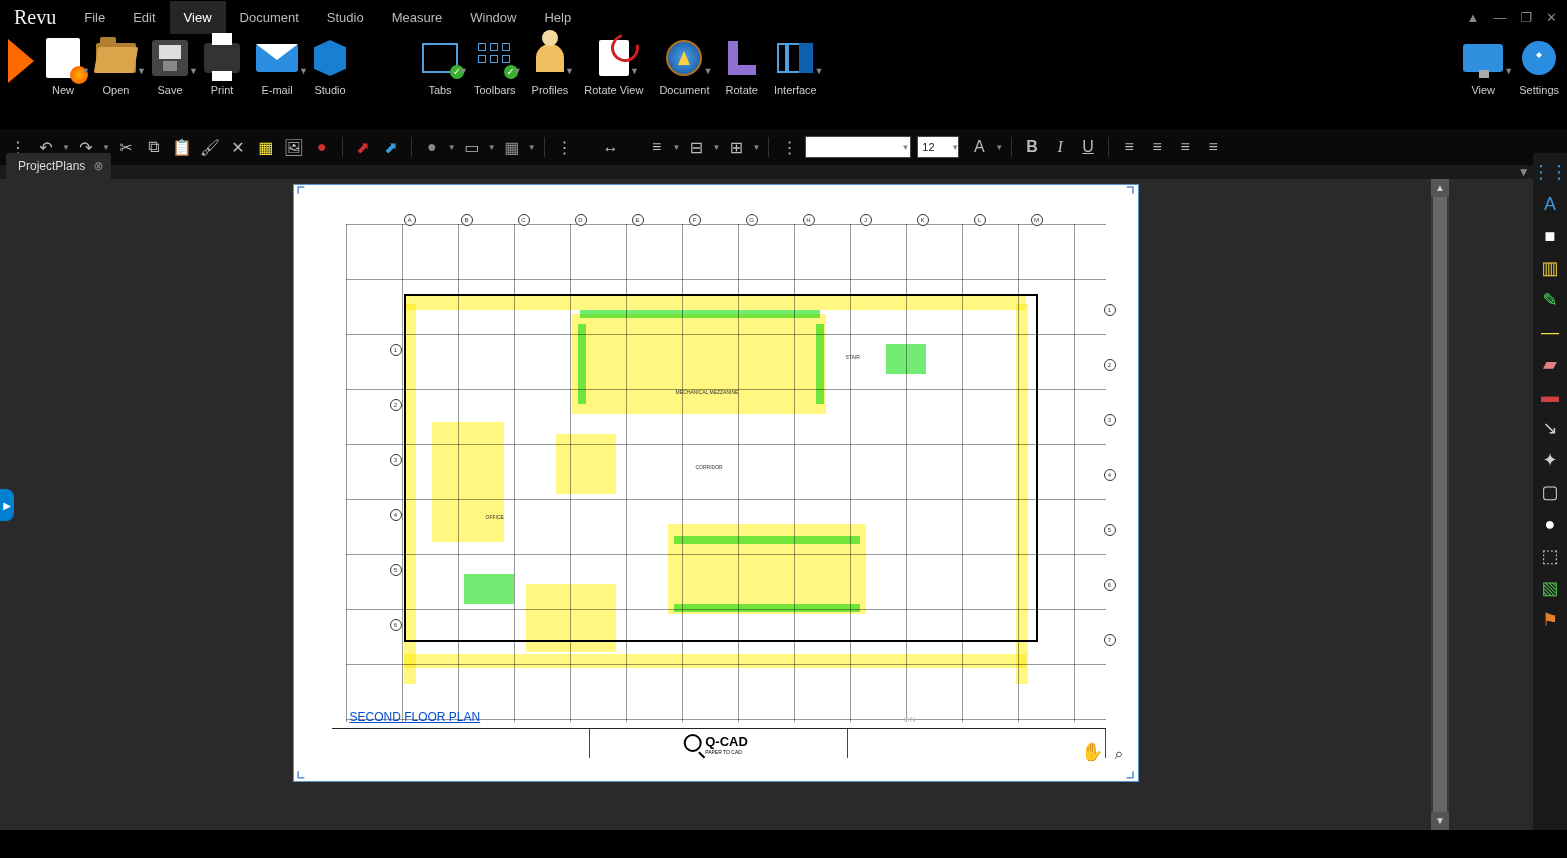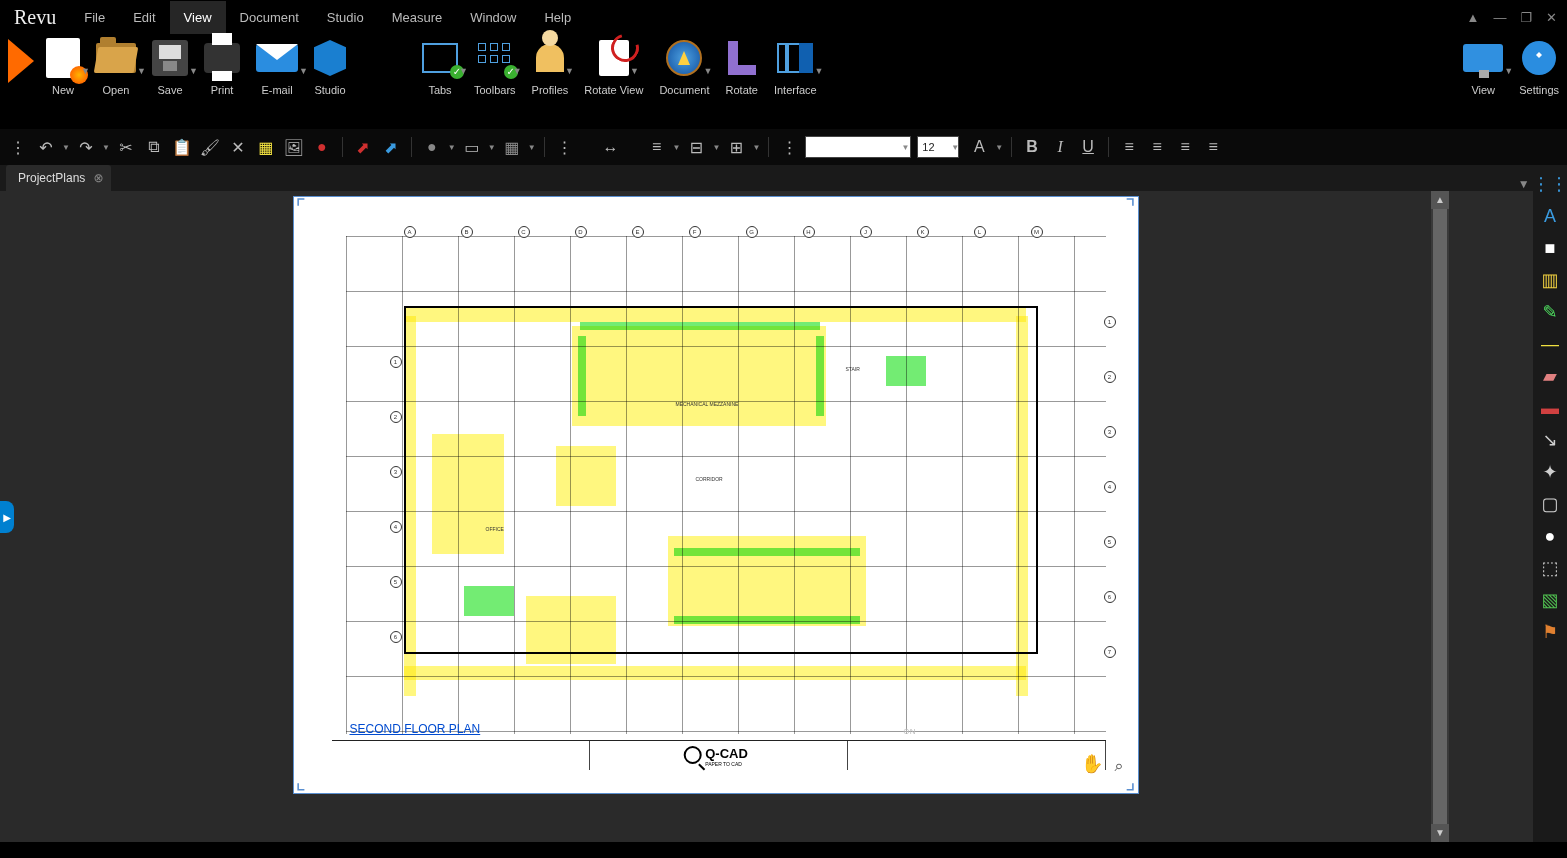--- a/index.html
+++ b/index.html
@@ -58,21 +58,21 @@
   .icon-settings{width:34px;height:34px;background:#2a8de0;border-radius:50%;display:flex;align-items:center;justify-content:center;}
   .icon-revu-tri{width:0;height:0;border-top:22px solid transparent;border-bottom:22px solid transparent;border-left:26px solid #ff6a00;margin-top:6px;}
   .sep{width:0;height:70px;}
   
   .toolbar{height:36px;background:#0a0a0a;display:flex;align-items:center;padding-left:6px;gap:4px;}
   .tbtn{width:24px;height:24px;display:flex;align-items:center;justify-content:center;color:#bbb;font-size:16px;cursor:default;}
   .tsep{width:1px;height:20px;background:#333;margin:0 4px;}
   .fontinput{width:106px;height:22px;background:#fff;border:1px solid #444;color:#222;padding:0 4px;font-size:11px;}
   .sizeinput{width:42px;height:22px;background:#fff;border:1px solid #444;color:#222;padding:0 4px;font-size:11px;}
   
-  .tabbar{height:26px;background:#1a1a1a;display:flex;align-items:flex-end;padding-left:6px;position:relative;}
+  .tabbar{height:14px;background:#1a1a1a;display:flex;align-items:flex-end;padding-left:6px;position:relative;}
   .doctab{display:flex;align-items:center;height:26px;background:#2a2a2a;padding:0 8px 0 12px;border-radius:3px 3px 0 0;gap:8px;}
   .doctab span{color:#ddd;font-size:12px;}
   .doctab .closex{color:#888;font-size:12px;cursor:default;}
   .tab-right{margin-left:auto;display:flex;gap:6px;padding-right:8px;align-items:center;}
   
   .workspace{position:relative;height:651px;background:#2a2a2a;display:flex;}
   .leftflyout{width:14px;height:32px;background:#0080d0;border-radius:0 8px 8px 0;position:absolute;top:310px;left:0;display:flex;align-items:center;justify-content:center;color:#fff;font-size:10px;}
   .rightflyout{width:14px;height:32px;background:#0080d0;border-radius:8px 0 0 8px;position:absolute;top:310px;right:118px;display:flex;align-items:center;justify-content:center;color:#fff;font-size:10px;}
   .scrollbar-v{position:absolute;right:118px;top:0;width:18px;height:651px;background:#3a3a3a;}
   .scrollbar-v .thumbup{width:18px;height:18px;background:#555;color:#ccc;font-size:10px;text-align:center;line-height:18px;}

